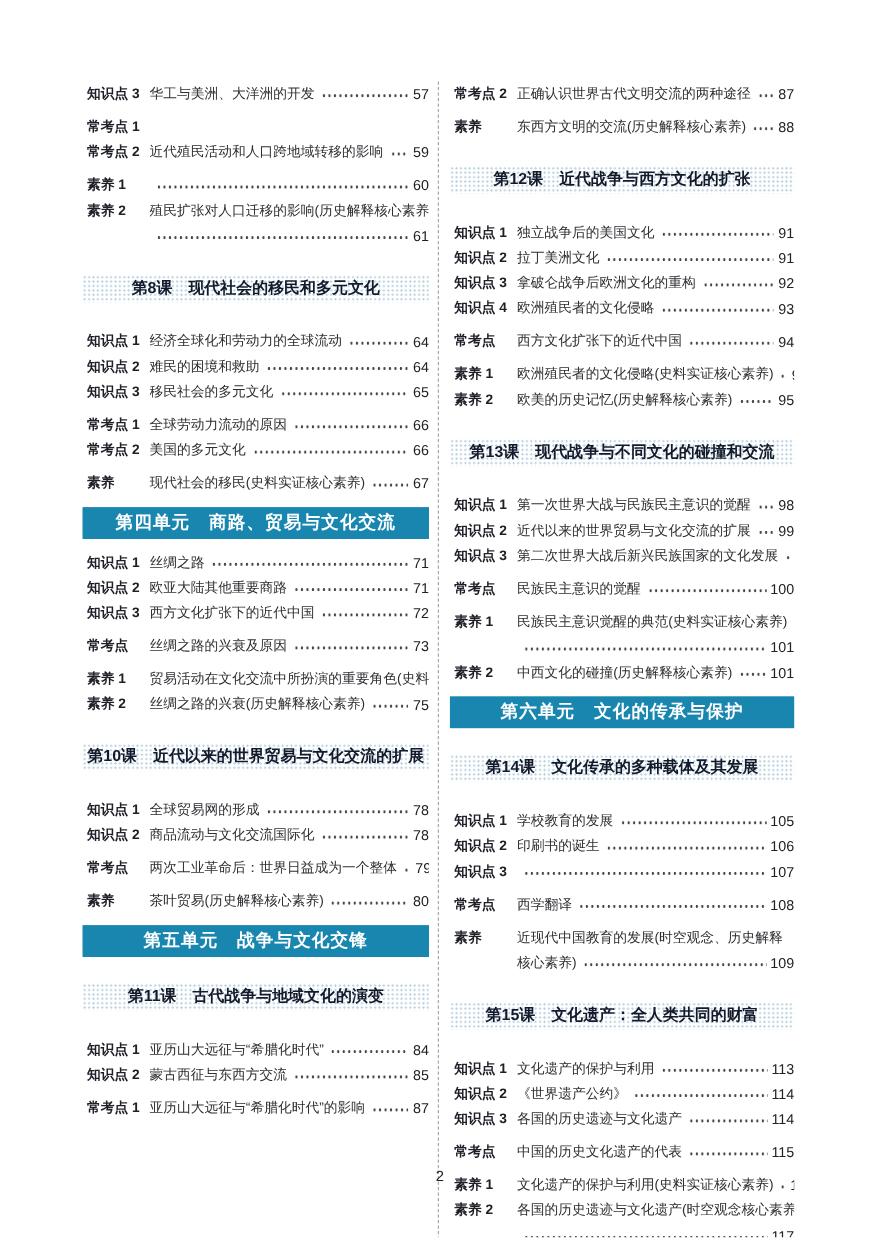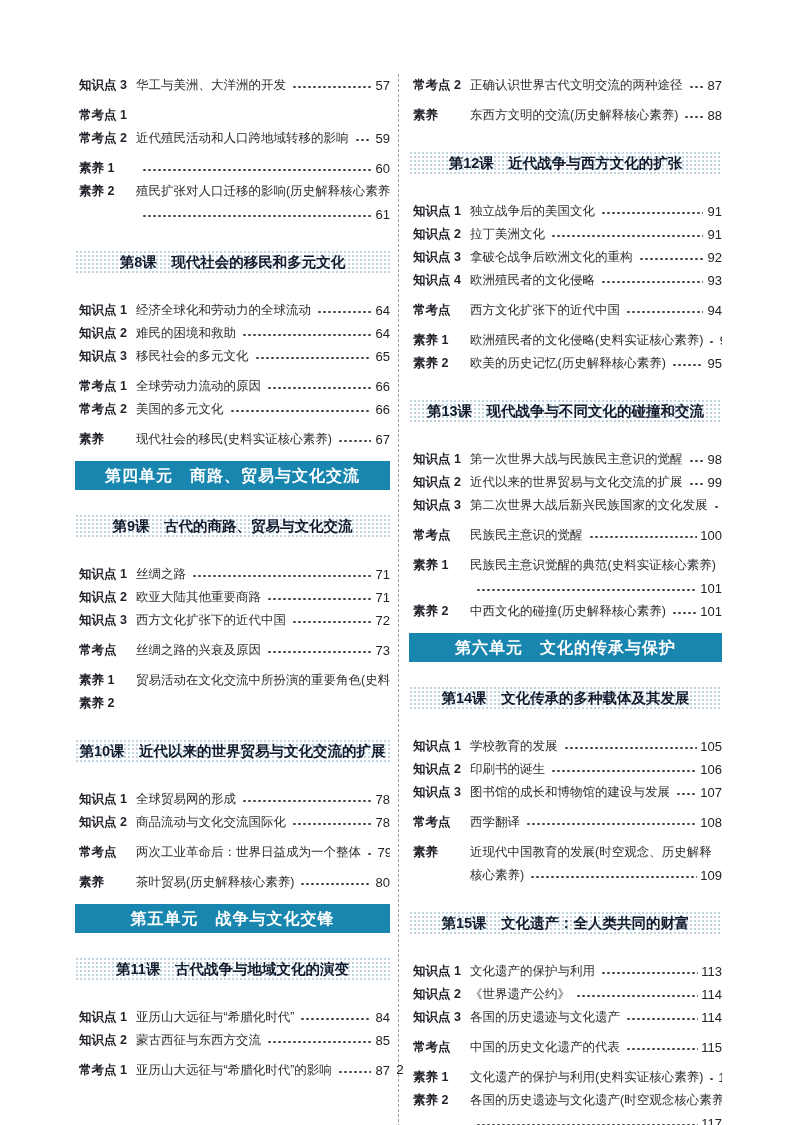--- a/index.html
+++ b/index.html
@@ -165,21 +165,20 @@
             <span class="ebody">
               <span class="line">
                 <span class="title">现代社会的移民(史料实证核心素养)</span>
                 <span class="leader"></span>
                 <span class="pg">67</span>
               </span>
             </span>
           </div>
         </div>
         <div class="unit">第四单元　商路、贸易与文化交流</div>
-        <div class="lesson">第9课　古代的商路、贸易与文化交流</div>
         <div class="group">
           <div class="entry">
             <span class="label">知识点 1</span>
             <span class="ebody">
               <span class="line">
                 <span class="title">丝绸之路</span>
                 <span class="leader"></span>
                 <span class="pg">71</span>
               </span>
             </span>
@@ -221,20 +220,27 @@
           <div class="entry">
             <span class="label">素养 1</span>
             <span class="ebody">
               <span class="line">
                 <span class="title">贸易活动在文化交流中所扮演的重要角色(史料</span>
               </span>
             </span>
           </div>
           <div class="entry">
             <span class="label">素养 2</span>
+            <span class="ebody">
+              <span class="line">
+                <span class="title">丝绸之路的兴衰(历史解释核心素养)</span>
+                <span class="leader"></span>
+                <span class="pg">75</span>
+              </span>
+            </span>
           </div>
         </div>
         <div class="lesson">第10课　近代以来的世界贸易与文化交流的扩展</div>
         <div class="group">
           <div class="entry">
             <span class="label">知识点 1</span>
             <span class="ebody">
               <span class="line">
                 <span class="title">全球贸易网的形成</span>
                 <span class="leader"></span>
@@ -506,21 +512,20 @@
                 <span class="title">印刷书的诞生</span>
                 <span class="leader"></span>
                 <span class="pg">106</span>
               </span>
             </span>
           </div>
           <div class="entry">
             <span class="label">知识点 3</span>
             <span class="ebody">
               <span class="line">
-                <span class="title">图书馆的成长和博物馆的建设与发展</span>
                 <span class="leader"></span>
                 <span class="pg">107</span>
               </span>
             </span>
           </div>
         </div>
         <div class="group">
           <div class="entry">
             <span class="label">常考点</span>
             <span class="ebody">

